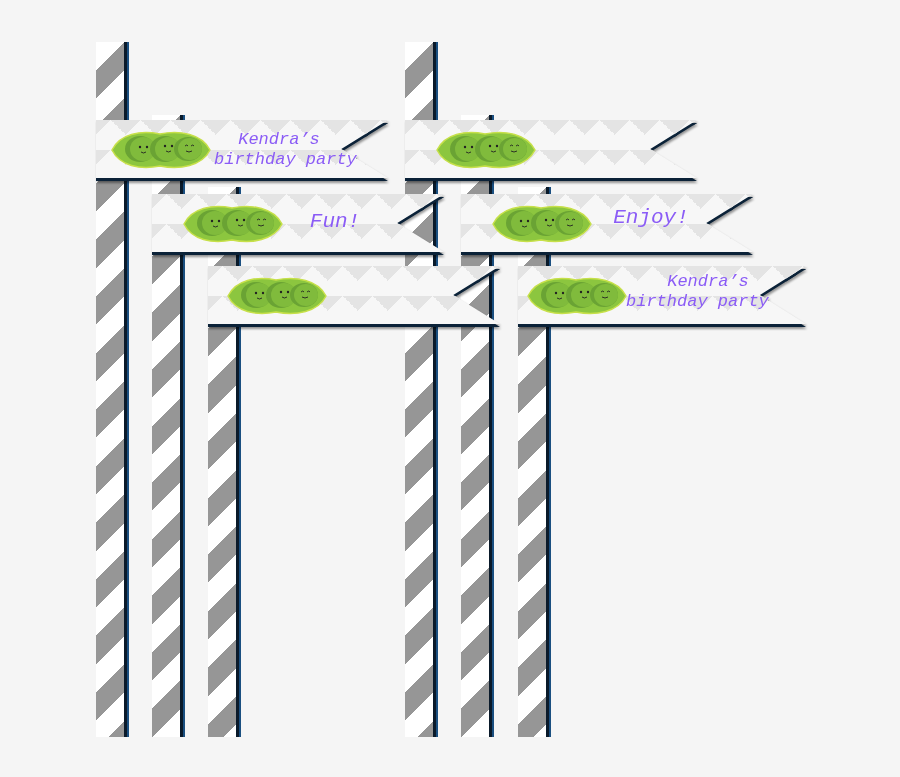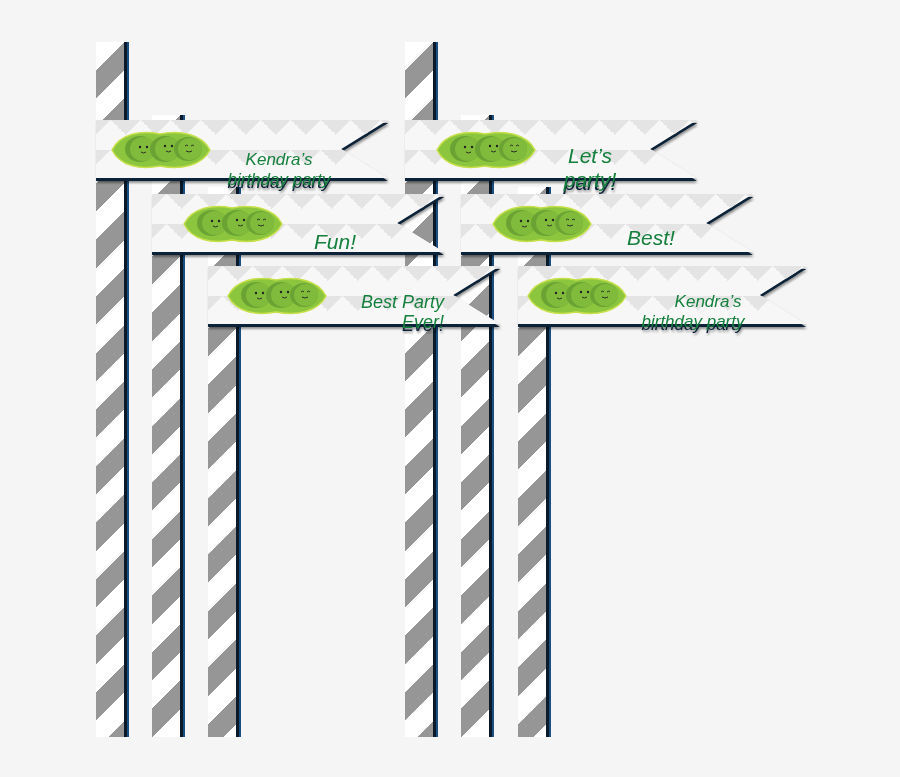--- a/index.html
+++ b/index.html
@@ -20,22 +20,22 @@
       linear-gradient(135deg, #e4e4e4 25%, transparent 25%),
       linear-gradient(225deg, #e4e4e4 25%, transparent 25%);
     background-size: 30px 30px;
     background-position: 0 0, 0 0;
     clip-path: polygon(0 0, 100% 0, 84% 50%, 100% 100%, 0 100%);
   }
   .pod {
     position:absolute; left:14px; top:8px; width:102px; height:42px;
   }
   .flag-text {
-    position:absolute; color:#15803d; font-family:Liberation Sans, sans-serif; font-style:italic;
-    text-align:center; line-height:20px; white-space:nowrap;margin-top:20px;
+    position:absolute; color:#8b5cf6; font-family:Liberation Mono, monospace; font-style:italic;
+    text-align:center; line-height:20px; white-space:nowrap;
   }
 </style>
 </head>
 <body>
 
 <div class="straw" style="left:96px; top:42px; height:695px;"></div>
 <div class="straw" style="left:152px; top:115px; height:622px;"></div>
 <div class="straw" style="left:208px; top:187px; height:550px;"></div>
 <div class="straw" style="left:405px; top:42px; height:695px;"></div>
 <div class="straw" style="left:461px; top:115px; height:622px;"></div>
@@ -72,55 +72,47 @@
     <div>Kendra’s</div>
     <div>birthday party</div>
   </div>
 </div>
 
 <div class="flag" style="left:405px; top:120px; width:292px;">
   <div class="flag-body"></div>
   <svg class="pod" style="left:30px;">
       <use href="#pod"></use>
     </svg>
-  <div class="flag-text" style="left:140px; top:4px; width:90px; font-size:21px; line-height:24px;">
-    <div>Let’s</div>
-    <div>party!</div>
-  </div>
 </div>
 
 <div class="flag" style="left:152px; top:194px; width:292px;">
   <div class="flag-body"></div>
   <svg class="pod" style="left:30px;">
       <use href="#pod"></use>
     </svg>
   <div class="flag-text" style="left:148px; top:16px; width:70px; font-size:21px; line-height:24px;">
     <div>Fun!</div>
   </div>
 </div>
 
 <div class="flag" style="left:461px; top:194px; width:292px;">
   <div class="flag-body"></div>
   <svg class="pod" style="left:30px;">
       <use href="#pod"></use>
     </svg>
   <div class="flag-text" style="left:145px; top:12px; width:90px; font-size:21px; line-height:24px;">
-    <div>Best!</div>
+    <div>Enjoy!</div>
   </div>
 </div>
 
 <div class="flag" style="left:208px; top:266px; width:292px;">
   <div class="flag-body"></div>
   <svg class="pod" style="left:18px;">
       <use href="#pod"></use>
     </svg>
-  <div class="flag-text" style="left:118px; top:6px; width:118px; font-size:18px; text-align:right;">
-    <div>Best Party</div>
-    <div>Ever!</div>
-  </div>
 </div>
 
 <div class="flag" style="left:518px; top:266px; width:288px;">
   <div class="flag-body"></div>
   <svg class="pod" style="left:8px;">
       <use href="#pod"></use>
     </svg>
   <div class="flag-text" style="left:108px; top:6px; width:134px; font-size:17px;">
     <div style="padding-left:30px;">Kendra’s</div>
     <div>birthday party</div>

